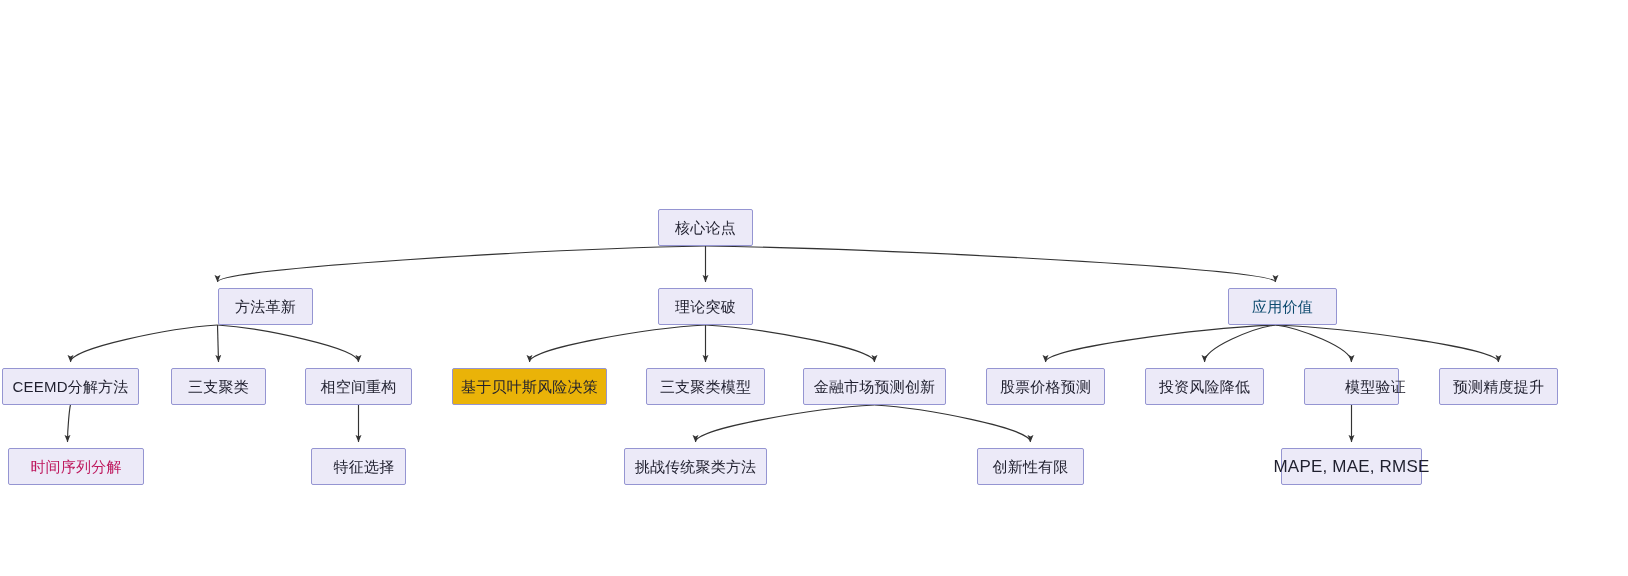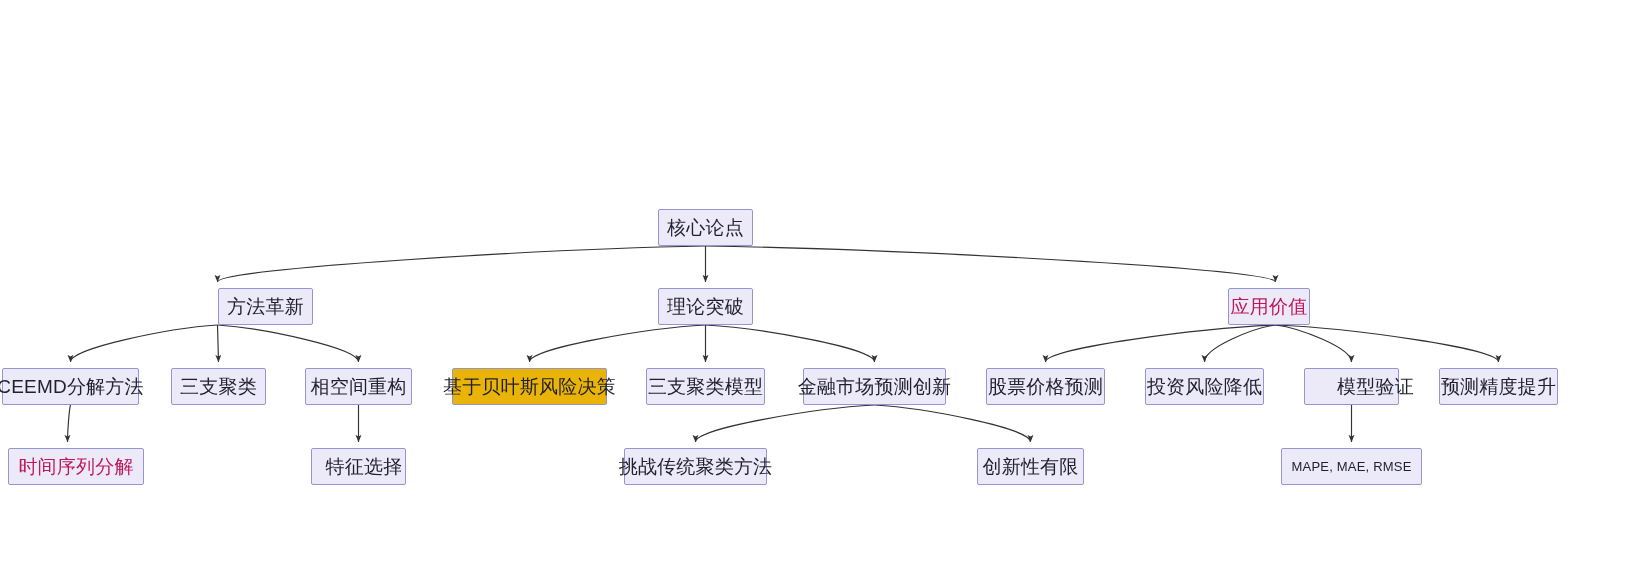--- a/index.html
+++ b/index.html
@@ -28,31 +28,31 @@
   .node {
     position: absolute;
     box-sizing: border-box;
     background: #ECEAF8;
     border: 1px solid #9595D2;
     border-radius: 2px;
     display: flex;
     align-items: center;
     justify-content: center;
     color: #1f1f2e;
-    font-size: 19px;
+    font-size: 15px;
     line-height: 1;
     white-space: nowrap;
     letter-spacing: 0.2px;
   }
   .node .node-label {
     display: block;
     padding: 0 10px;
   }
   .node.latin {
-    font-size: 13px;
+    font-size: 17px;
   }
 </style>
 </head>
 <body>
 
 <div id="diagram-root">
 
   <svg id="edge-layer" viewBox="0 0 1628 576" width="1628" height="576" xmlns="http://www.w3.org/2000/svg">
     <defs>
       <marker id="arrowhead" markerWidth="8" markerHeight="8" refX="6.2" refY="3" orient="auto" markerUnits="strokeWidth">
@@ -84,21 +84,21 @@
   <div id="node-layer">
       <div class="node" style="left: 658px; top: 209px; width: 95px; height: 37px; background: rgb(236, 234, 248); border-color: rgb(149, 149, 210); color: rgb(31, 31, 46);">
         <span class="node-label">核心论点</span>
       </div>
       <div class="node" style="left: 170px; top: 288px; width: 95px; height: 37px; background: rgb(236, 234, 248); border-color: rgb(149, 149, 210); color: rgb(31, 31, 46); margin-left: 48px;">
         <span class="node-label">方法革新</span>
       </div>
       <div class="node" style="left: 658px; top: 288px; width: 95px; height: 37px; background: rgb(236, 234, 248); border-color: rgb(149, 149, 210); color: rgb(31, 31, 46);">
         <span class="node-label">理论突破</span>
       </div>
-      <div class="node" style="left: 1228px; top: 288px; width: 82px; height: 37px; background: rgb(236, 234, 248); border-color: rgb(149, 149, 210); color: #be185d;">
+      <div class="node" style="left: 1228px; top: 288px; width: 109px; height: 37px; background: rgb(236, 234, 248); border-color: rgb(149, 149, 210); color: #0c4a6e;">
         <span class="node-label">应用价值</span>
       </div>
       <div class="node" style="left: 2px; top: 368px; width: 137px; height: 37px; background: rgb(236, 234, 248); border-color: rgb(149, 149, 210); color: rgb(31, 31, 46);">
         <span class="node-label">CEEMD分解方法</span>
       </div>
       <div class="node" style="left: 171px; top: 368px; width: 95px; height: 37px; background: rgb(236, 234, 248); border-color: rgb(149, 149, 210); color: rgb(31, 31, 46);">
         <span class="node-label">三支聚类</span>
       </div>
       <div class="node" style="left: 305px; top: 368px; width: 107px; height: 37px; background: rgb(236, 234, 248); border-color: rgb(149, 149, 210); color: rgb(31, 31, 46);">
         <span class="node-label">相空间重构</span>

